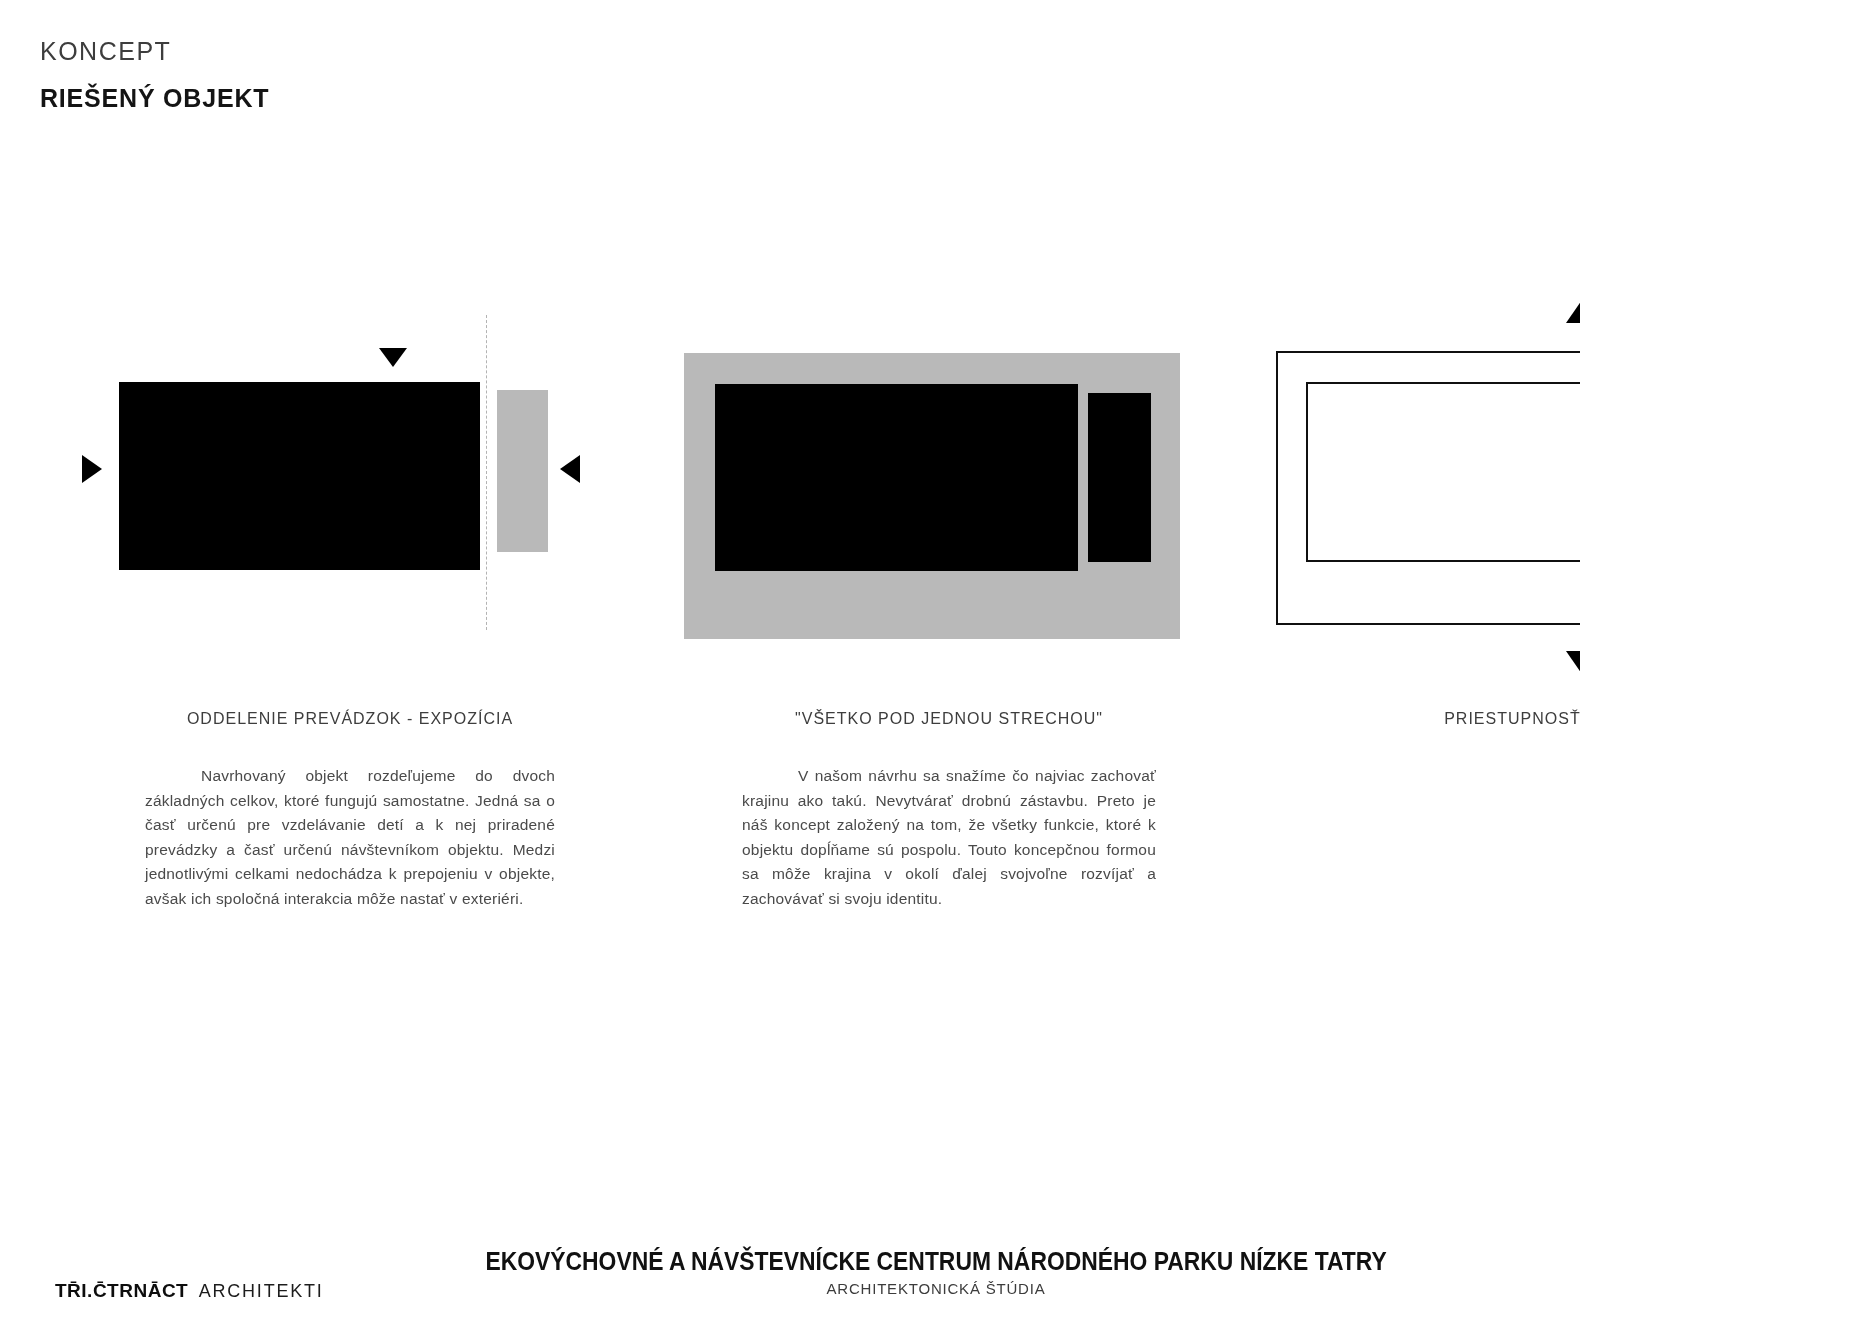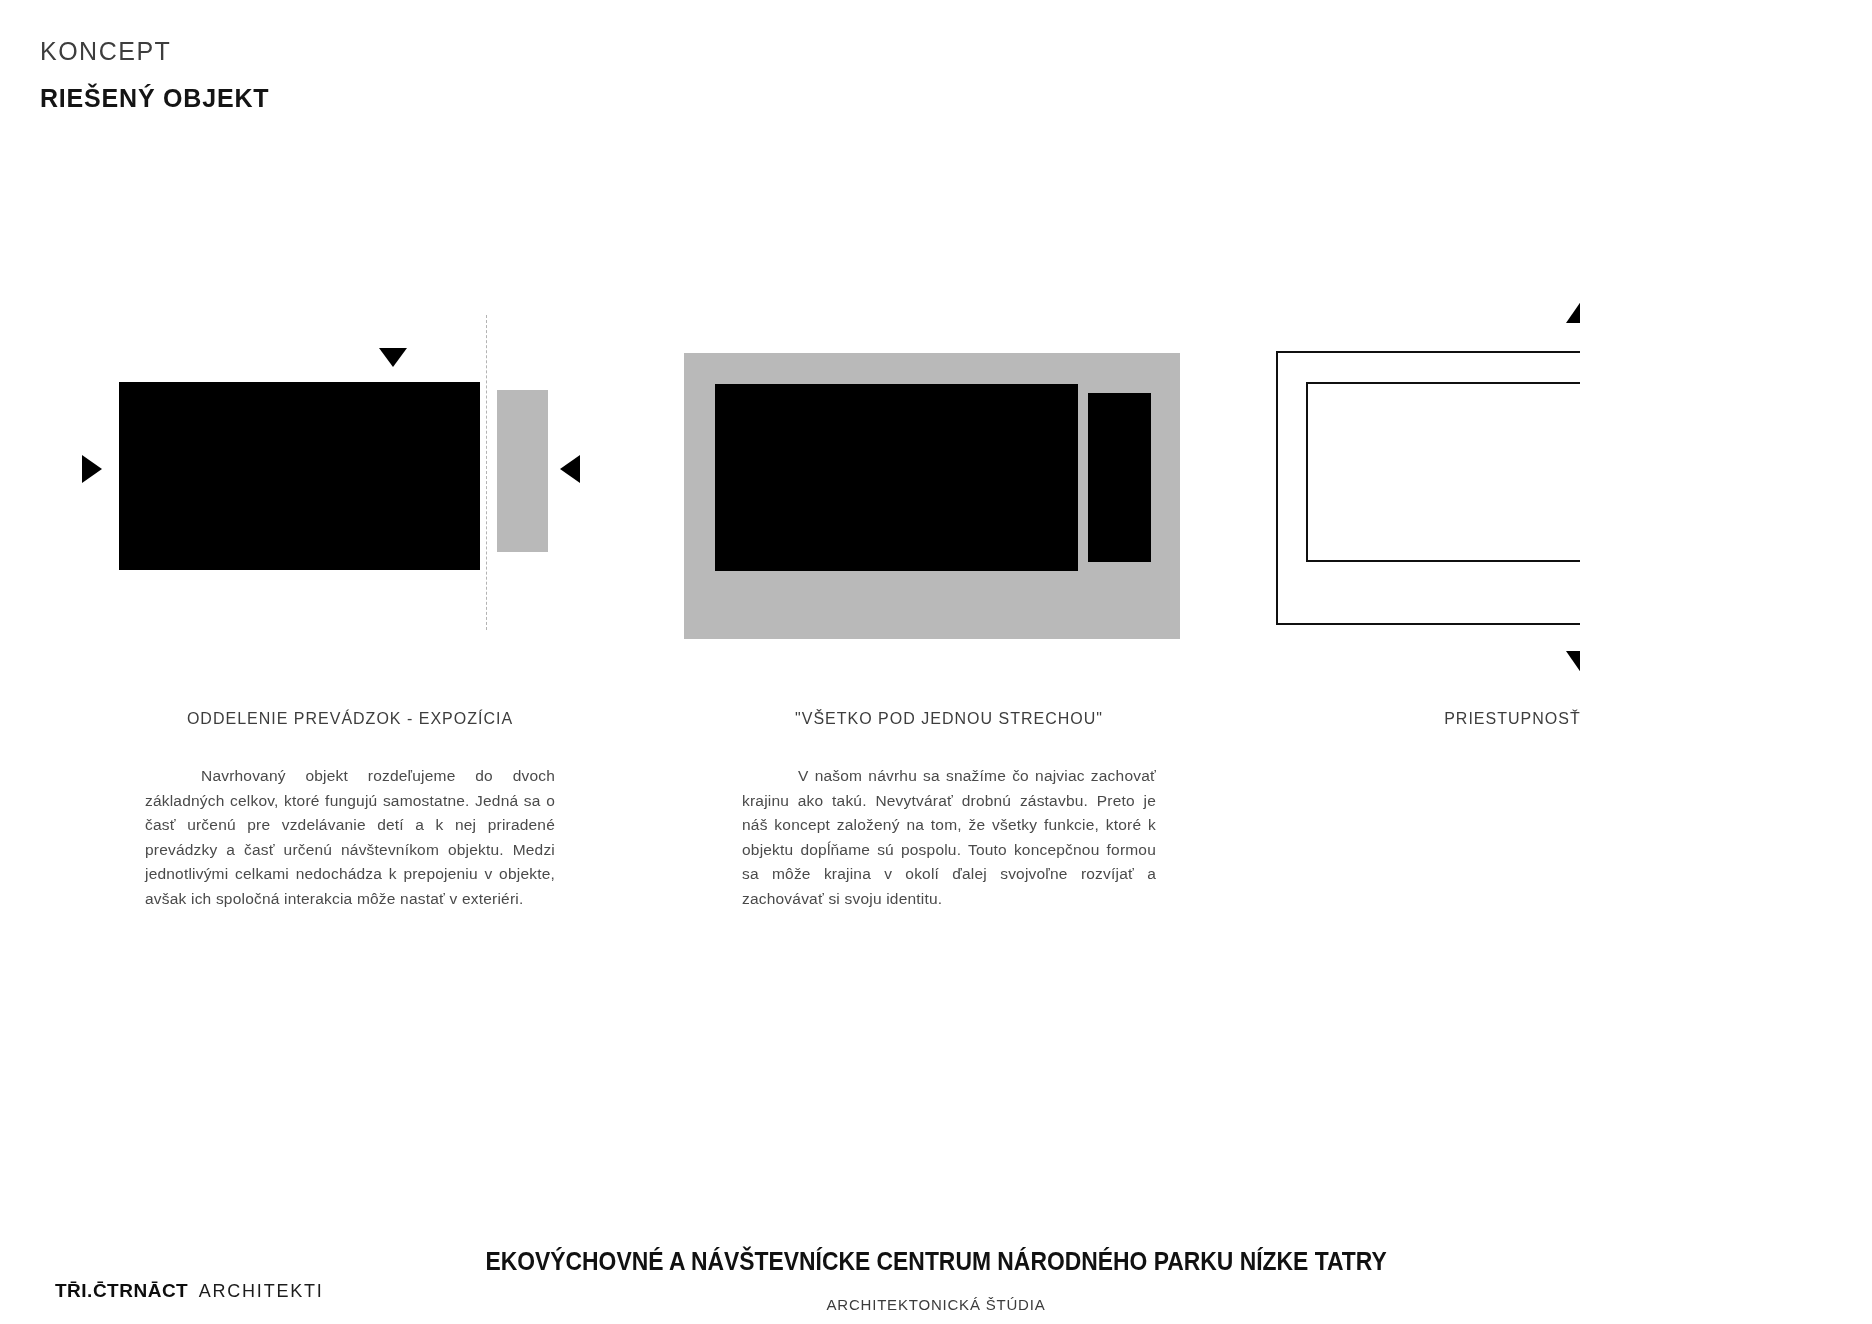--- a/index.html
+++ b/index.html
@@ -74,21 +74,21 @@
   .logo-reg  { font-size: 18px; font-weight: 400; color: #1c1c1c; letter-spacing: 1.8px; margin-left: 6px; }
 
   .footer-center { position: absolute; left: 0; top: 1246px; width: 1872px; text-align: center; }
   .project-title {
     display: inline-block;
     font-size: 26px; font-weight: 700; color: #111;
     letter-spacing: 0px; transform: scaleX(0.88); transform-origin: center;
     white-space: nowrap;
   }
   .project-subtitle {
-    margin-top: 19px;
+    margin-top: 3px;
     font-size: 15px; font-weight: 400; color: #3c3c3c; letter-spacing: 0.8px;
   }
 
   .date { position: absolute; right: 32px; top: 1279px; font-size: 16px; font-weight: 400; color: #2e2e2e; margin-top: 44px; }
 </style>
 </head>
 <body>
 
 <div class="page">
 

